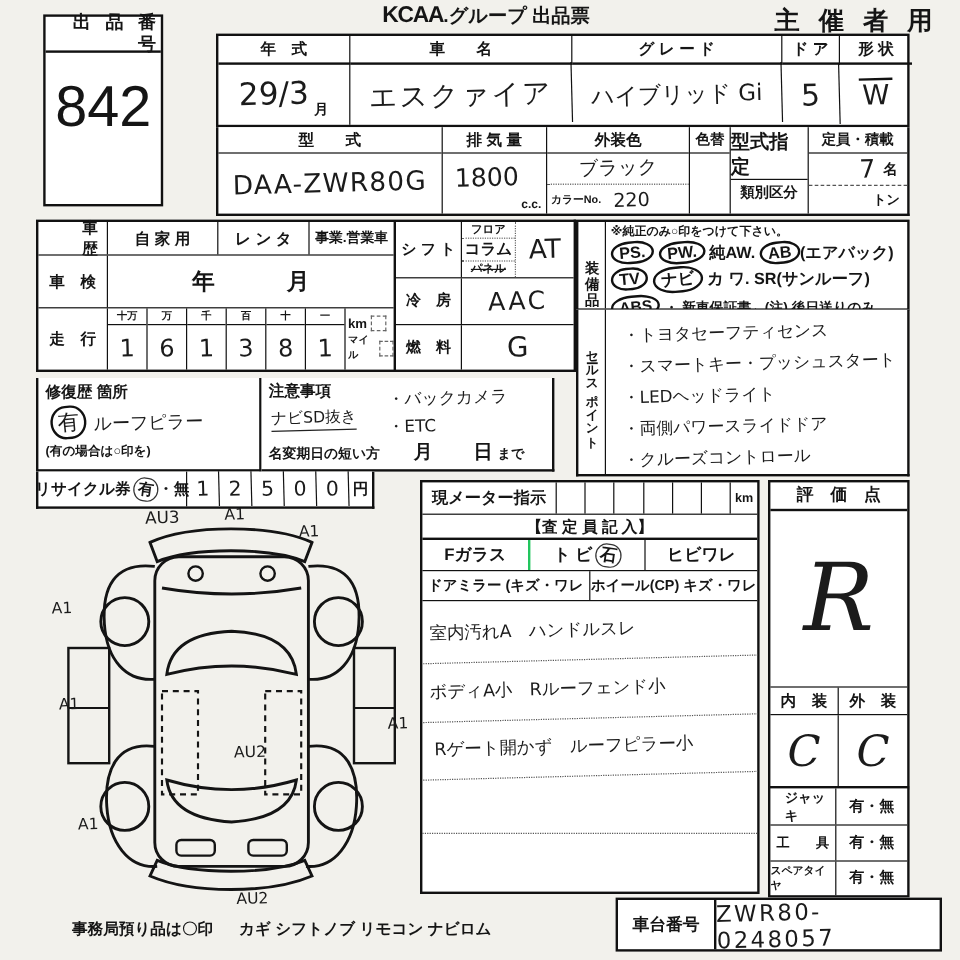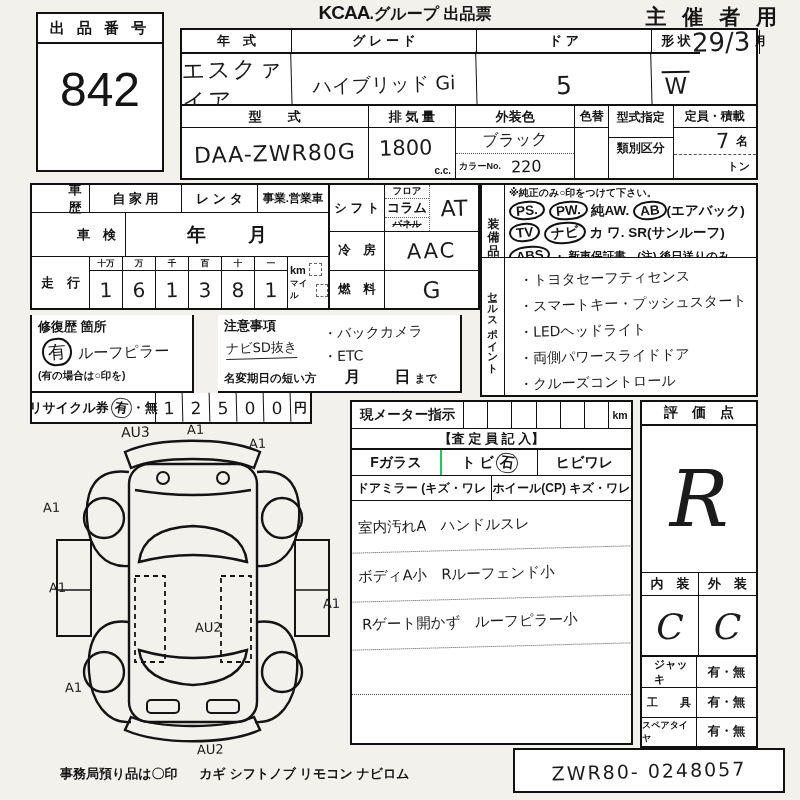--- a/index.html
+++ b/index.html
@@ -25,27 +25,28 @@
   svg{display:block;}
 </style>
 </head>
 <body>
 
 <div class="abs" style="left:245px;top:2px;width:320px;text-align:center;">
   <span style="font-weight:900;font-size:19px;letter-spacing:-1px;">KCAA</span><span class="b" style="font-size:16px;">.グループ 出品票</span>
 </div>
 <div class="abs b" style="right:18px;top:3px;font-size:21px;font-weight:900;letter-spacing:5px;">主 催 者 用</div>
 
-<div class="abs box" style="left:36px;top:12px;width:128px;height:160px;text-align:right;">
+<div class="abs box" style="left:36px;top:12px;width:100px;height:160px;text-align:right;">
   <div class="cen b cellB" style="height:30px;font-size:15px;letter-spacing:4px;border-bottom-width:2px;">出 品 番 号</div>
   <div class="cen" style="height:90px;font-size:48px;font-weight:500;">842</div>
 </div>
 
 <div class="abs box" style="left:180px;top:28px;width:578px;height:78px;display:grid;grid-template-columns:110px 185px 175px 48px 60px;grid-template-rows:24px 1fr;">
   <div class="cen b cellR cellB" style="font-size:13px;border-bottom-width:2px;">年　式</div>
+  <div class="cen b cellR cellB" style="font-size:13px;border-bottom-width:2px;">車　　名</div>
   <div class="cen b cellR cellB" style="font-size:13px;border-bottom-width:2px;">グ レ ー ド</div>
   <div class="cen b cellR cellB" style="font-size:13px;border-bottom-width:2px;">ド ア</div>
   <div class="cen b cellB" style="font-size:13px;border-bottom-width:2px;">形 状</div>
 
   <div class="cen cellR">
     <span class="hand" style="font-size:26px;">29/3</span>
     <span class="b" style="font-size:12px;align-self:flex-end;margin:0 0 4px 4px;">月</span>
   </div>
   <div class="cen cellR hand" style="font-size:23px;letter-spacing:2px;">エスクァイア</div>
   <div class="cen cellR hand" style="font-size:19px;">ハイブリッド Gi</div>
@@ -73,21 +74,21 @@
     <div style="flex:1;border-top:1.4px dotted #555;display:flex;align-items:center;">
       <span class="b" style="font-size:9px;margin-left:3px;">カラーNo.</span>
       <span class="hand" style="font-size:16px;margin-left:10px;">220</span>
     </div>
   </div>
   <div class="cellR" style="width:34px;display:flex;flex-direction:column;">
     <div class="cen b cellB" style="height:22px;font-size:12px;">色替</div>
     <div style="flex:1;"></div>
   </div>
   <div class="cellR" style="width:65px;display:flex;flex-direction:column;">
-    <div class="cen b" style="height:22px;font-size:12px;">型式指定</div>
+    <div class="cen b" style="height:22px;font-size:16px;margin-top:12px;">型式指定</div>
     <div style="height:9px;"></div>
     <div class="cen b" style="height:20px;font-size:12px;border-top:1.3px solid #111;">類別区分</div>
   </div>
   <div style="width:83px;display:flex;flex-direction:column;box-sizing:border-box;">
     <div class="cen b cellB" style="height:22px;font-size:12px;">定員・積載</div>
     <div style="height:26px;display:flex;align-items:center;justify-content:flex-end;padding-right:8px;">
       <span class="hand" style="font-size:21px;margin-right:7px;">7</span>
       <span class="b" style="font-size:12px;">名</span>
     </div>
     <div style="flex:1;border-top:1.4px dashed #555;display:flex;align-items:center;justify-content:flex-end;padding-right:6px;">
@@ -97,21 +98,21 @@
 </div>
 
 <div class="abs box" style="left:30px;top:183px;width:300px;height:127px;display:flex;flex-direction:column;">
   <div style="height:28px;display:flex;" class="cellB">
     <div class="cen b cellR" style="width:58px;font-size:13px;padding-left:42px;">車　歴</div>
     <div class="cen b cellR" style="width:92px;font-size:13px;">自 家 用</div>
     <div class="cen b cellR" style="width:76px;font-size:13px;">レ ン タ</div>
     <div class="cen b" style="flex:1;font-size:11.5px;">事業.営業車</div>
   </div>
   <div style="height:44px;display:flex;" class="cellB">
-    <div class="cen b cellR" style="width:58px;font-size:13px;margin-left:36px;">車　検</div>
+    <div class="cen b cellR" style="width:58px;font-size:13px;">車　検</div>
     <div style="flex:1;display:flex;align-items:center;justify-content:space-around;padding:0 40px;">
       <span class="b" style="font-size:19px;">年</span>
       <span class="b" style="font-size:19px;">月</span>
     </div>
   </div>
   <div style="flex:1;display:flex;">
     <div class="cen b cellR" style="width:58px;font-size:13px;">走　行</div>
     <div style="flex:1;display:flex;">
       <div class="cellR" style="width:33px;display:flex;flex-direction:column;">
         <span class="b cen" style="height:13px;font-size:8.5px;border-bottom:1px solid #111;">十万</span>
@@ -198,21 +199,21 @@
   <div class="vlabel b cellR" style="width:23px;font-size:10.5px;">セールスポイント</div>
   <div style="flex:1;padding:6px 0 0 14px;">
     <div class="hand" style="font-size:14px;line-height:26px;"><span>・</span><span>トヨタセーフティセンス</span></div>
     <div class="hand" style="font-size:14px;line-height:26px;"><span>・</span><span>スマートキー・プッシュスタート</span></div>
     <div class="hand" style="font-size:14px;line-height:26px;"><span>・</span><span>LEDヘッドライト</span></div>
     <div class="hand" style="font-size:14px;line-height:26px;"><span>・</span><span>両側パワースライドドア</span></div>
     <div class="hand" style="font-size:14px;line-height:26px;"><span>・</span><span>クルーズコントロール</span></div>
   </div>
 </div>
 
-<div class="abs box" style="left:30px;top:315px;width:164px;height:78px;padding:3px 6px;border-top:none;">
+<div class="abs box" style="left:30px;top:315px;width:188px;height:78px;padding:3px 6px;border-top:none;">
   <div class="b" style="font-size:13px;">修復歴 箇所</div>
   <div style="margin:2px 0 0 4px;display:flex;align-items:center;">
     <span class="circ hand" style="font-size:18px;border-width:2.4px;padding:0 4px;">有</span>
     <span class="hand" style="font-size:15px;margin-left:6px;">ルーフピラー</span>
   </div>
   <div class="b" style="font-size:10.5px;margin-top:3px;">(有の場合は○印を)</div>
 </div>
 
 <div class="abs box" style="left:218px;top:315px;width:244px;height:78px;padding:2px 6px;border-left:none;border-top:none;">
   <div class="b" style="font-size:13px;">注意事項</div>
@@ -353,14 +354,15 @@
     <div class="cen b cellR" style="width:55px;font-size:9px;">スペアタイヤ</div>
     <div class="cen b" style="flex:1;font-size:12.5px;">有・無</div>
   </div>
 </div>
 
 <div class="abs b" style="left:60px;top:765px;font-size:13px;">
   <span>事務局預り品は〇印</span>
   <span style="margin-left:18px;">カギ  シフトノブ  リモコン  ナビロム</span>
 </div>
 <div class="abs box" style="left:513px;top:748px;width:272px;height:45px;display:flex;">
+  <div class="cen b" style="width:80px;font-size:14px;border-right:2px solid #111;">車台番号</div>
   <div class="cen hand" style="flex:1;font-size:19px;letter-spacing:2px;">ZWR80- 0248057</div>
 </div>
 
 </body></html>

